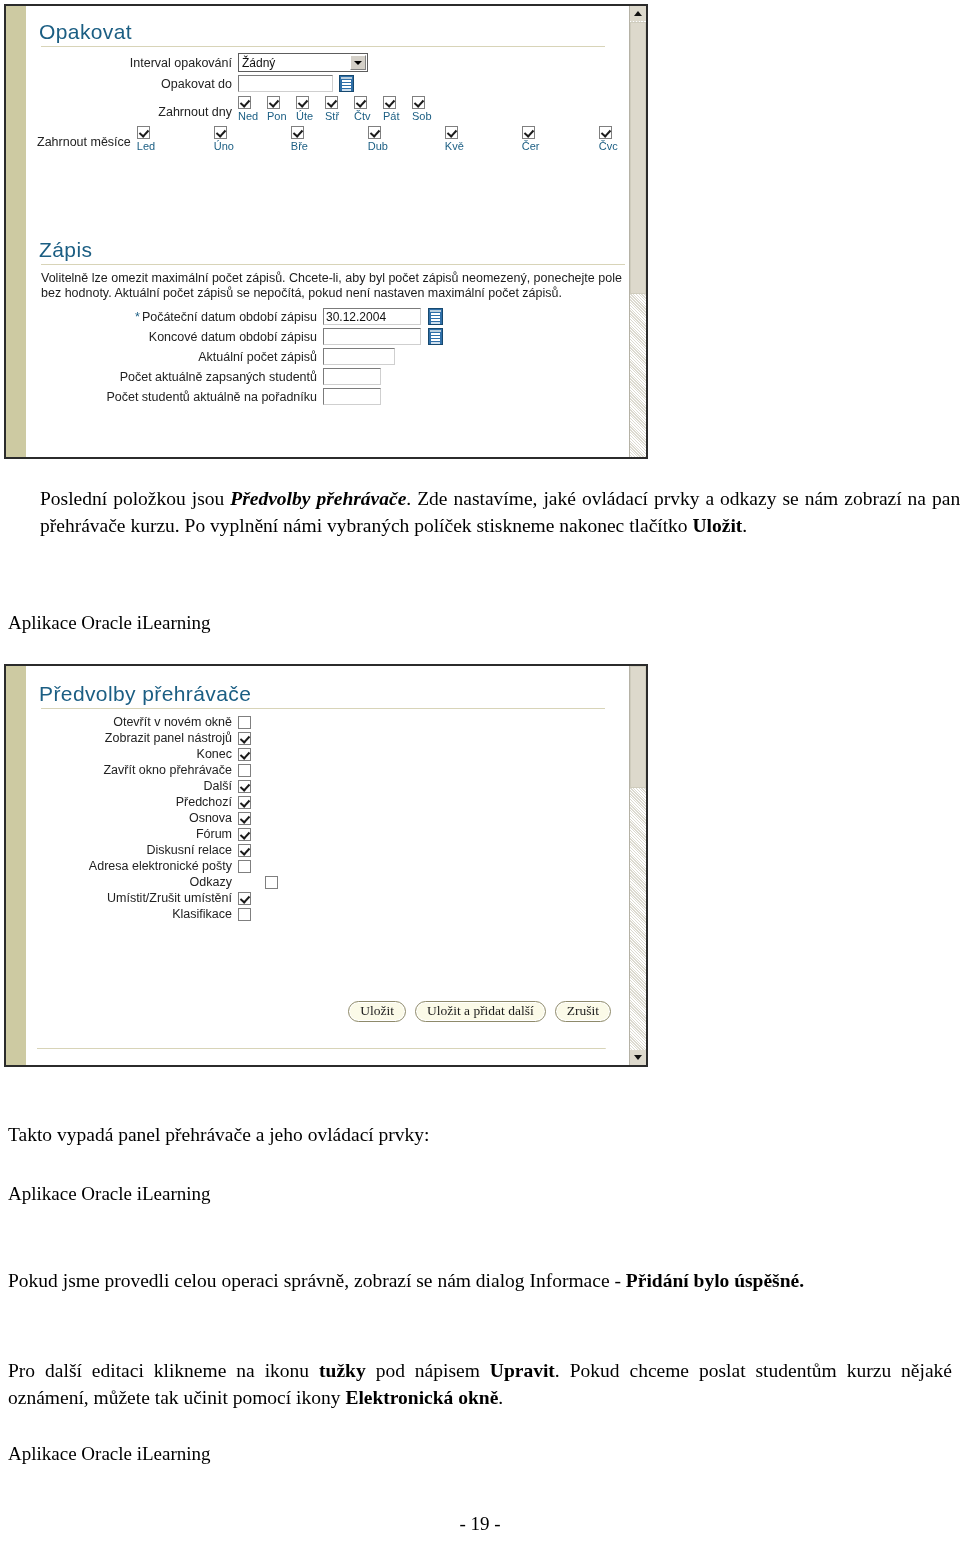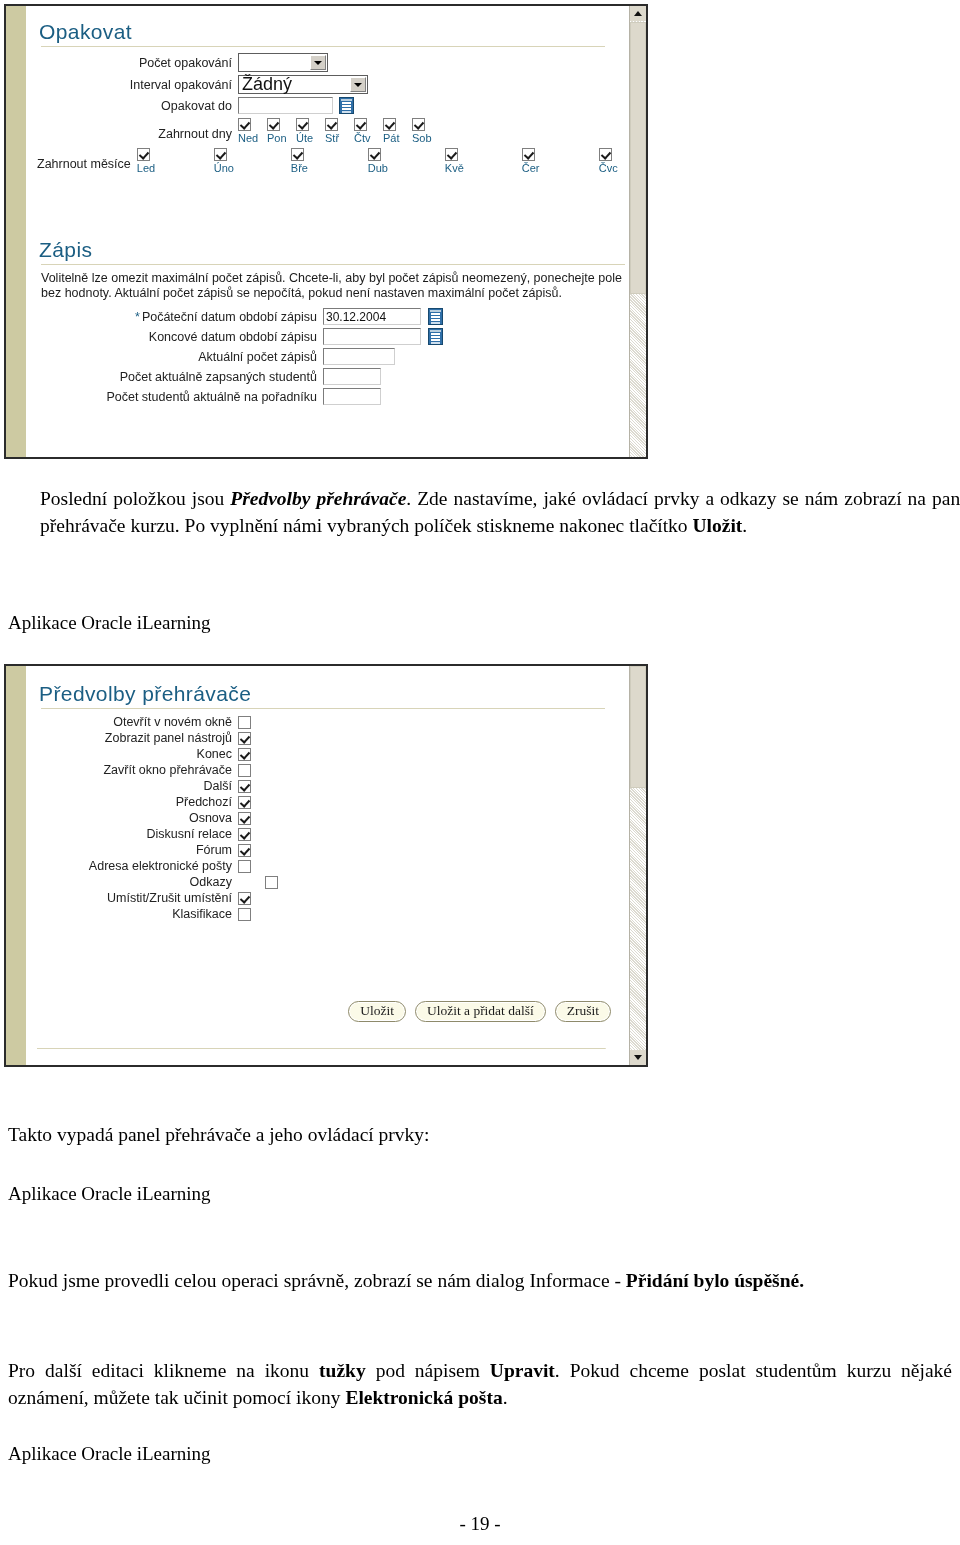--- a/index.html
+++ b/index.html
@@ -135,21 +135,21 @@
     color: #111;
   }
   .sel {
     position: relative;
     height: 19px;
     border: 1px solid #5d5d5d;
     background: #ffffff;
     box-sizing: border-box;
     display: flex;
     align-items: center;
-    font-size: 18px;
+    font-size: 12px;
     padding-left: 3px;
     color: #111;
   }
   .sel .btn {
     position: absolute;
     top: 1px; right: 1px; bottom: 1px;
     width: 16px;
     background: #d4d0c8;
     border: 1px solid #ffffff;
     border-right-color: #808080;
@@ -281,29 +281,20 @@
 
 <div class="shot" id="shot-top" style="left:4px; top:4px; width:644px; height:455px;">
   <div class="shot-inner">
     <div class="left-strip"></div>
     <div class="shot-body">
 
       <div style="position:absolute; left:10px; top:14px; width:580px;">
         <div class="sect-head">Opakovat</div>
         <div class="sect-rule"></div>
 
-        <div class="form-row">
-          <div class="form-label" style="width:195px;">Počet opakování</div>
-          <div class="sel" style="width:90px;">
-            <span></span>
-            <span class="btn">
-                <i></i>
-              </span>
-          </div>
-        </div>
 
         <div class="form-row">
           <div class="form-label" style="width:195px;">Interval opakování</div>
           <div class="sel" style="width:130px;">
             <span>Žádný</span>
             <span class="btn">
                 <i></i>
               </span>
           </div>
         </div>
@@ -490,25 +481,25 @@
           </div>
           <div class="form-row" style="margin-bottom:2px;">
             <div class="form-label" style="width:195px;">Předchozí</div>
             <span class="cb on"></span>
           </div>
           <div class="form-row" style="margin-bottom:2px;">
             <div class="form-label" style="width:195px;">Osnova</div>
             <span class="cb on"></span>
           </div>
           <div class="form-row" style="margin-bottom:2px;">
+            <div class="form-label" style="width:195px;">Fórum</div>
+            <span class="cb on"></span>
+          </div>
+          <div class="form-row" style="margin-bottom:2px;">
             <div class="form-label" style="width:195px;">Diskusní relace</div>
-            <span class="cb on"></span>
-          </div>
-          <div class="form-row" style="margin-bottom:2px;">
-            <div class="form-label" style="width:195px;">Fórum</div>
             <span class="cb on"></span>
           </div>
           <div class="form-row" style="margin-bottom:2px;">
             <div class="form-label" style="width:195px;">Adresa elektronické pošty</div>
             <span class="cb"></span>
           </div>
           <div class="form-row" style="margin-bottom:2px;gap:27px;">
             <div class="form-label" style="width:195px;">Odkazy</div>
             <span class="cb"></span>
           </div>
@@ -545,18 +536,18 @@
 
 <div class="prose nojust" style="top:1122px;">Takto vypadá panel přehrávače a jeho ovládací prvky:</div>
 
 <div class="caption" style="top:1183px;">Aplikace Oracle iLearning</div>
 
 <div class="prose" style="top:1268px;">
   <span>Pokud jsme provedli celou operaci správně, zobrazí se nám dialog Informace - </span><b>Přidání bylo úspěšné.</b>
 </div>
 
 <div class="prose" style="top:1358px;">
-  <span>Pro další editaci klikneme na ikonu </span><b>tužky</b><span> pod nápisem </span><b>Upravit</b><span>. Pokud chceme poslat studentům kurzu nějaké oznámení, můžete tak učinit pomocí ikony </span><b>Elektronická pošta</b><span>.</span>
+  <span>Pro další editaci klikneme na ikonu </span><b>tužky</b><span> pod nápisem </span><b>Upravit</b><span>. Pokud chceme poslat studentům kurzu nějaké oznámení, můžete tak učinit pomocí ikony </span><b>Elektronická okně</b><span>.</span>
 </div>
 
 <div class="caption" style="top:1443px;">Aplikace Oracle iLearning</div>
 
 <div class="pageno" style="top:1513px;">- 19 -</div>
 
 </body></html>

